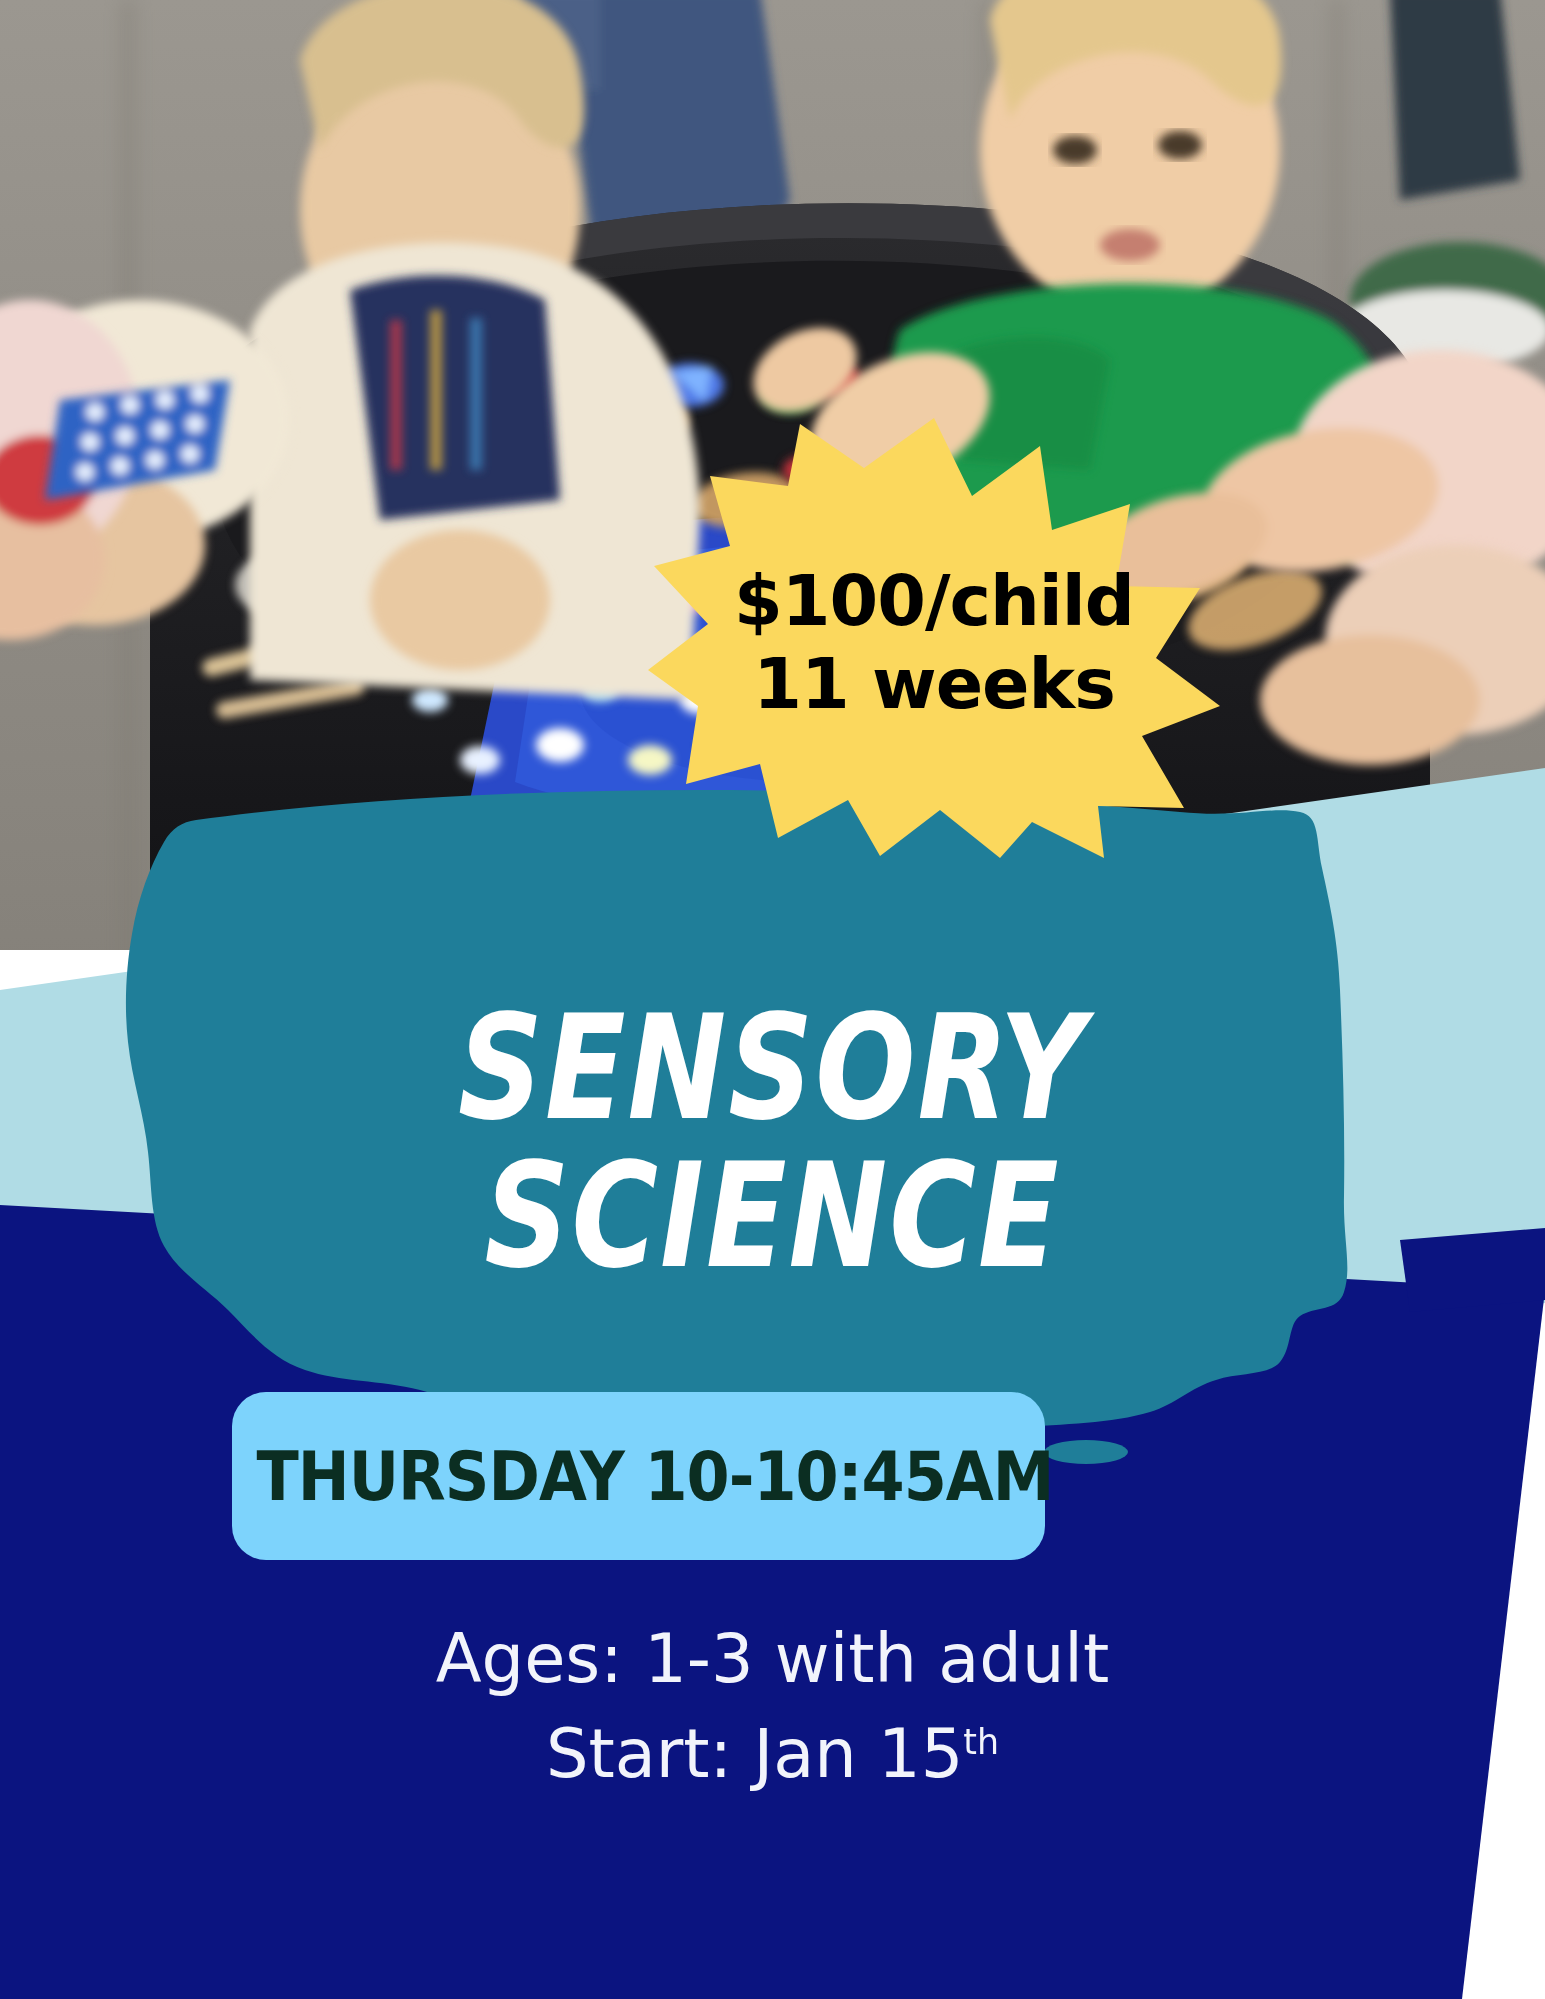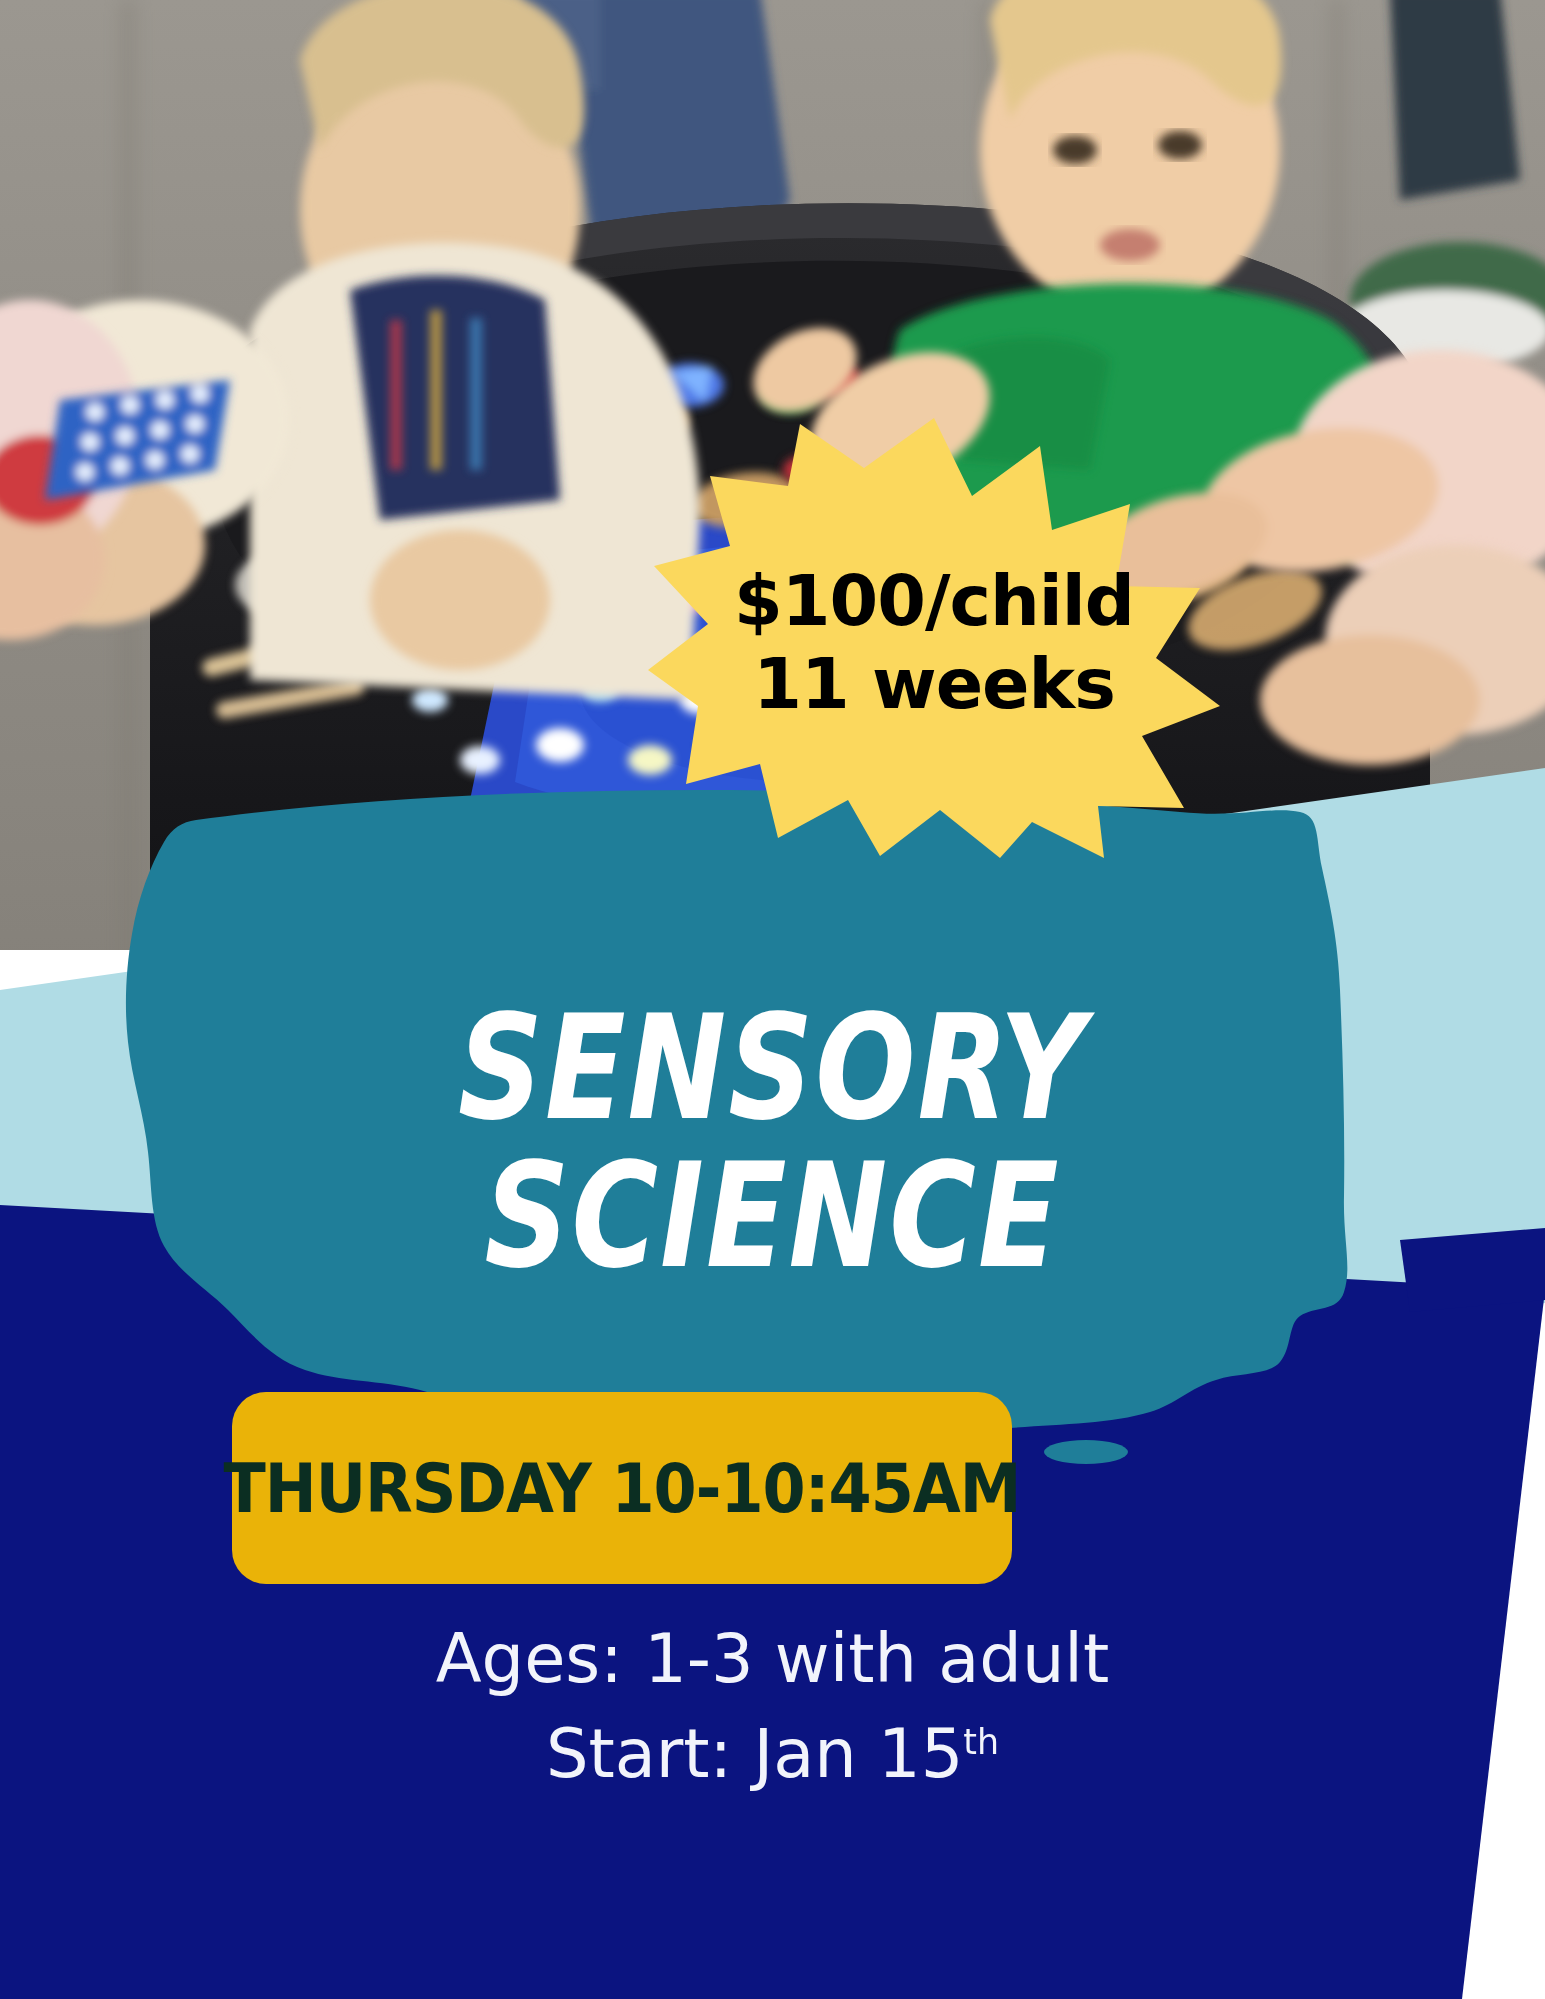--- a/index.html
+++ b/index.html
@@ -88,27 +88,28 @@
     margin: 0;
   }
   .title-line.l2 { margin-top: 36px; }
 
   
   .schedule-box {
     position: absolute;
     left: 232px;
     top: 1392px;
     width: 780px;
-    height: 192px;
-    background: #eab308;
+    height: 168px;
+    background: #7dd3fc;
     border-radius: 34px;
     display: flex;
     align-items: center;
     justify-content: center;
     z-index: 7;
+    padding-left: 33px;
   }
   .schedule-text {
     color: #0b2e22;
     font-family: "DejaVu Sans", sans-serif;
     font-weight: bold;
     font-size: 62px;
     letter-spacing: -1px;
     white-space: nowrap;
     transform: scaleY(1.08);
   }

